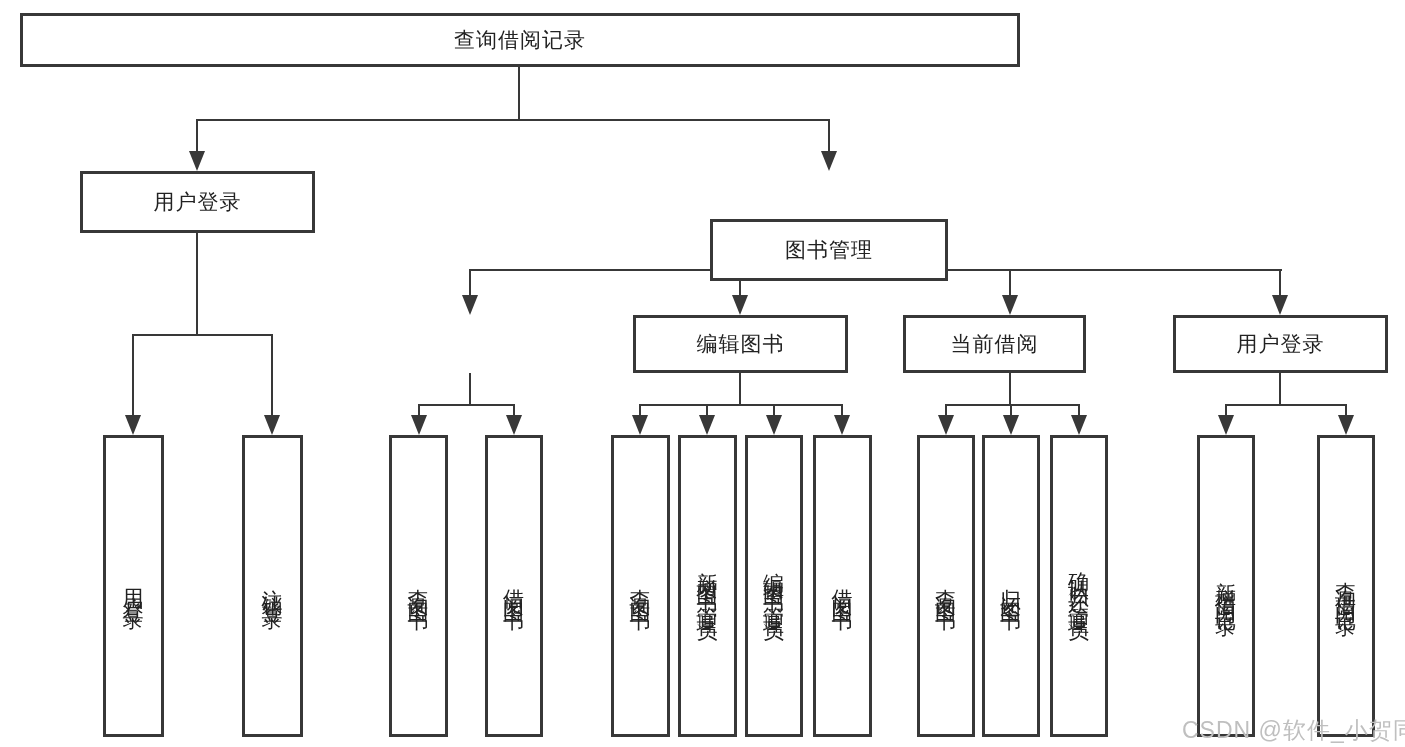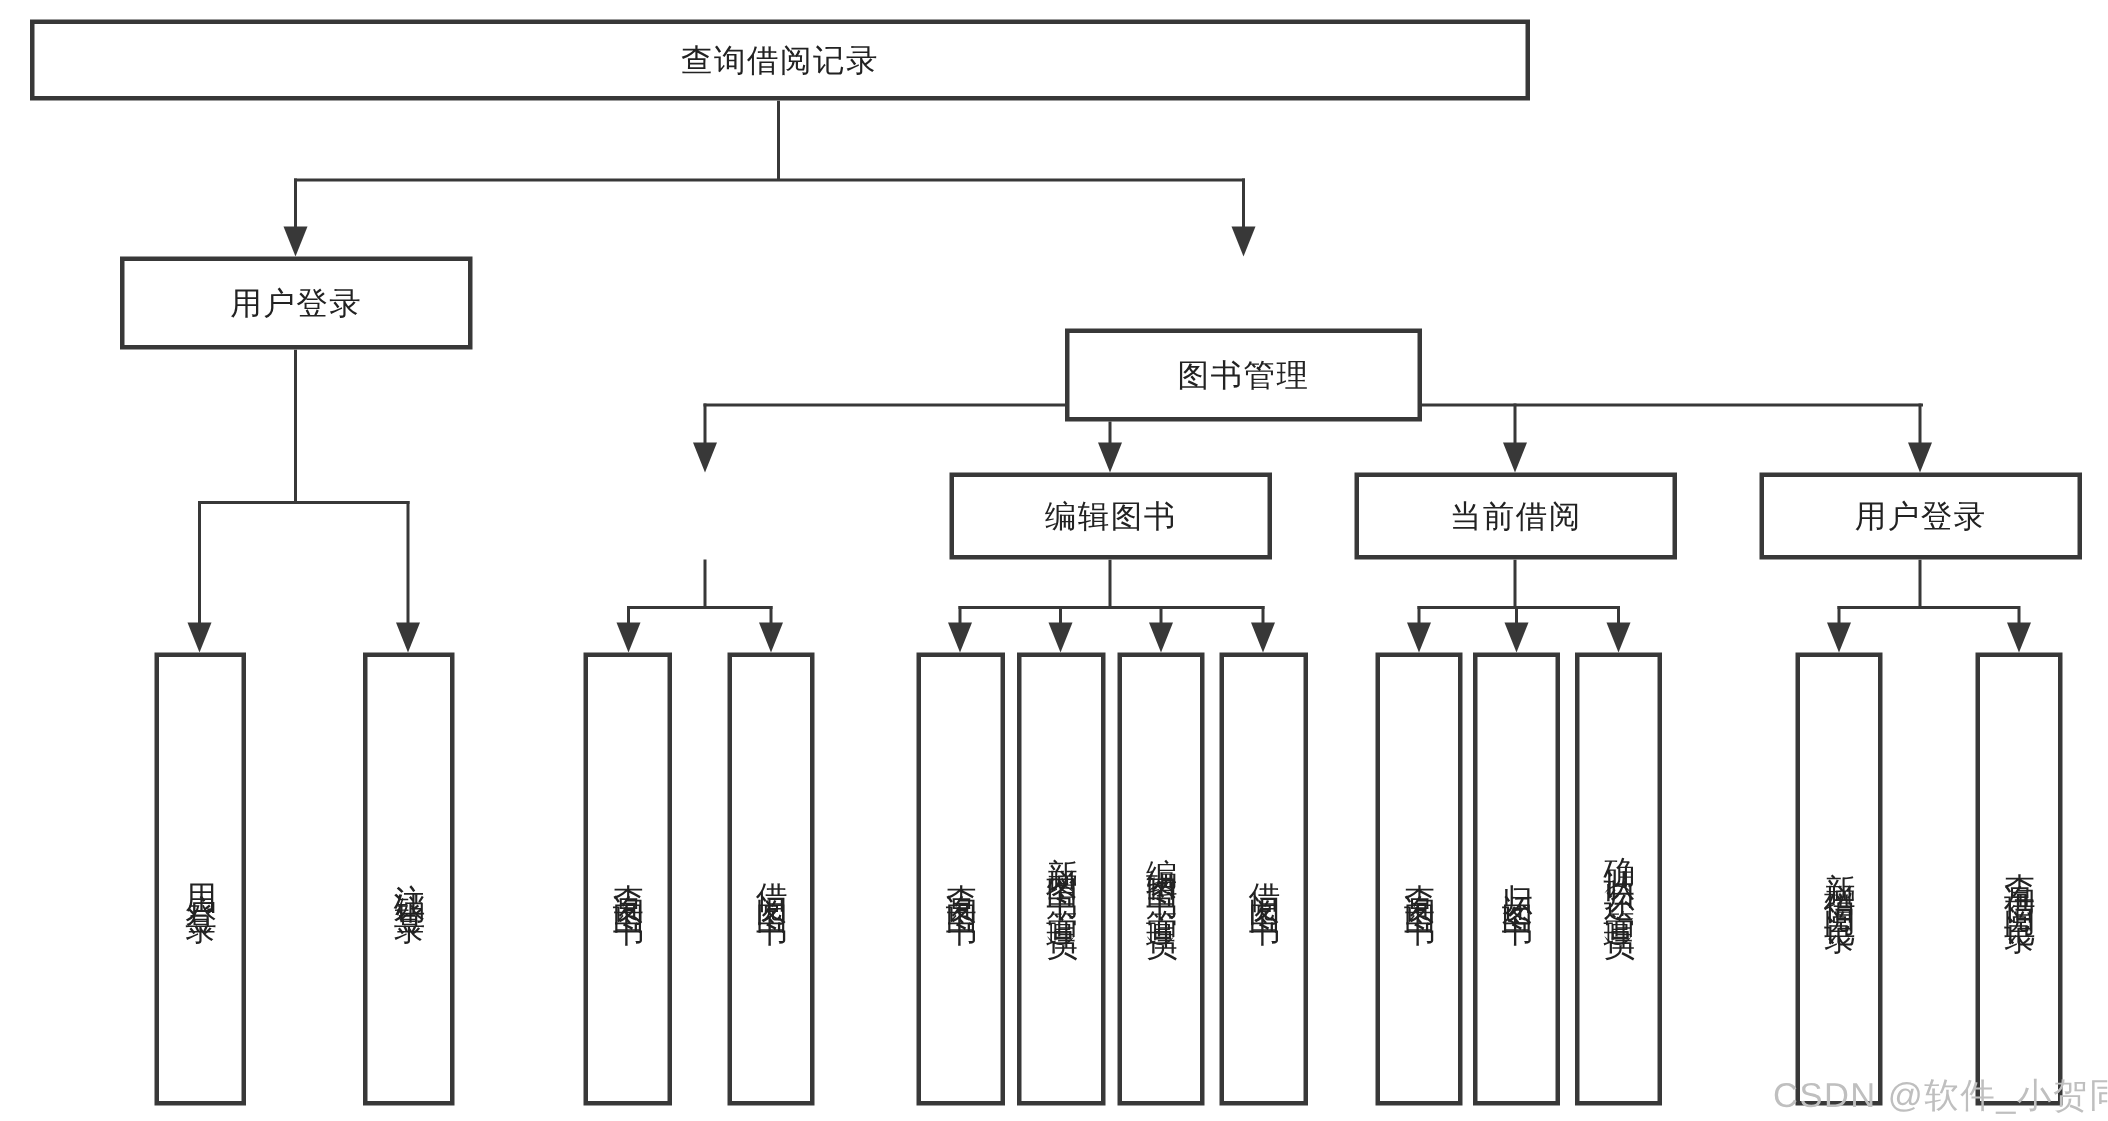--- a/index.html
+++ b/index.html
@@ -69,21 +69,21 @@
 <body>
 
 <div class="stage">
 
   <div class="box" style="left:20px; top:13px; width:1000px; height:54px;">查询借阅记录</div>
 
   <div class="box" style="left:80px; top:171px; width:235px; height:62px;">用户登录</div>
   <div class="box" style="left:710px; top:171px; width:238px; height:62px;margin-top:48px;">图书管理</div>
 
   <div class="box" style="left:633px; top:315px; width:215px; height:58px;">编辑图书</div>
-  <div class="box" style="left:903px; top:315px; width:215px; height:58px;">当前借阅</div>
+  <div class="box" style="left:903px; top:315px; width:183px; height:58px;">当前借阅</div>
   <div class="box" style="left:1173px; top:315px; width:215px; height:58px;">用户登录</div>
 
   <div class="box vbox" style="left:103px; top:435px; width:61px; height:302px;">用户登录</div>
   <div class="box vbox" style="left:242px; top:435px; width:61px; height:302px;">注销登录</div>
 
   <div class="box vbox" style="left:389px; top:435px; width:59px; height:302px;">查询图书</div>
   <div class="box vbox" style="left:485px; top:435px; width:58px; height:302px;">借阅图书</div>
 
   <div class="box vbox" style="left:611px; top:435px; width:59px; height:302px;">查询图书</div>
   <div class="box vbox" style="left:678px; top:435px; width:59px; height:302px;">新增图书（管理员）</div>

